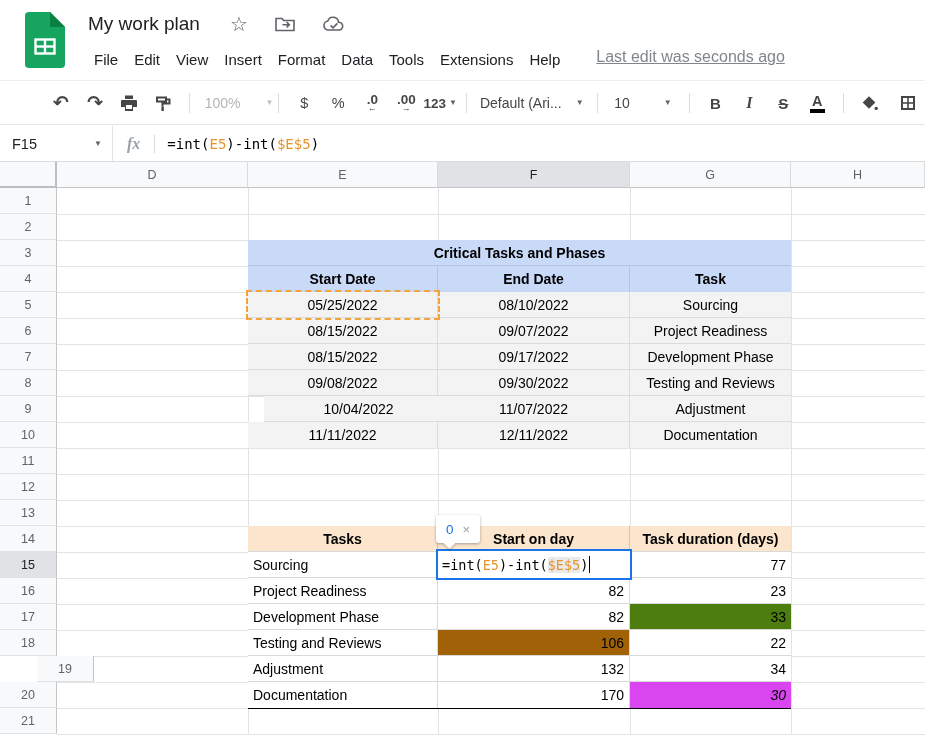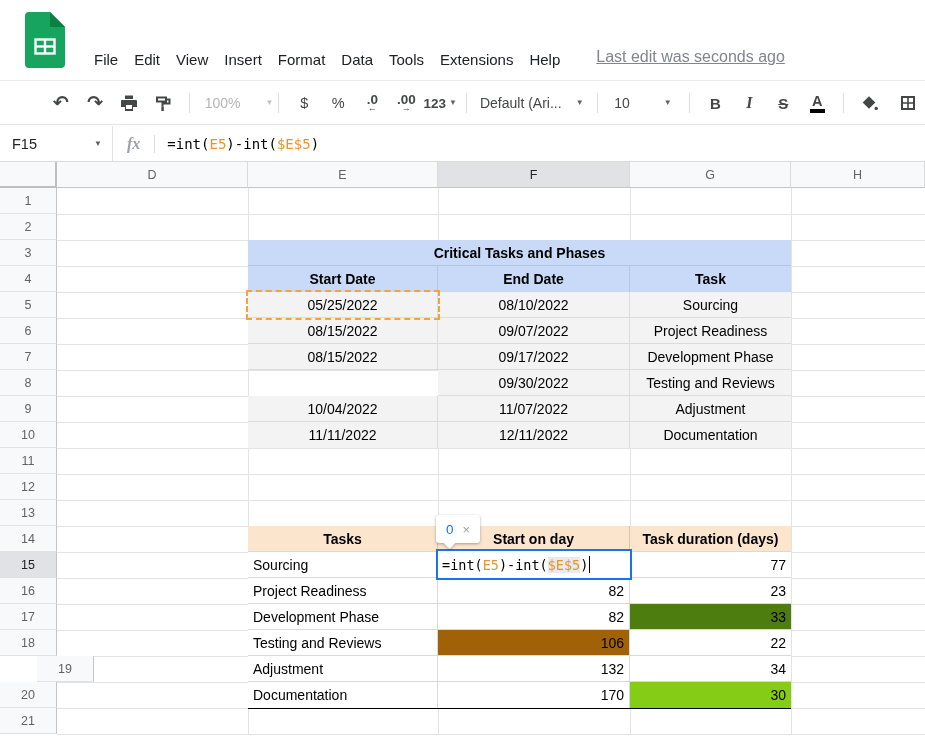--- a/index.html
+++ b/index.html
@@ -79,20 +79,36 @@
   <svg class="logo" viewBox="0 0 46 58">
     <path fill="#17a45f" d="M28 1H7a4 4 0 0 0-4 4v48a4 4 0 0 0 4 4h32a4 4 0 0 0 4-4V16z"></path>
     <path fill="#0c8043" d="M28 1v15h15z"></path>
     <g stroke="#fff" stroke-width="2.4" fill="none">
       <rect x="13.5" y="28.5" width="19" height="14"></rect>
       <line x1="23" y1="28.5" x2="23" y2="42.5"></line>
       <line x1="13.5" y1="35.5" x2="32.5" y2="35.5"></line>
     </g>
   </svg>
 
+  <div class="title-line">
+    <span class="doc-title">My work plan</span>
+    <span class="hdr-ico star">☆</span>
+    <span class="hdr-ico">
+      <svg width="22" height="20" viewBox="0 0 22 20">
+          <path fill="none" stroke="currentColor" stroke-width="1.6" d="M2 4.5h6l1.6 2H20v10H2z"></path>
+          <path fill="none" stroke="currentColor" stroke-width="1.6" d="M8.5 10.7h6.4M12.6 8l2.7 2.7-2.7 2.7"></path>
+        </svg>
+    </span>
+    <span class="hdr-ico">
+      <svg width="24" height="20" viewBox="0 0 24 20">
+          <path fill="none" stroke="currentColor" stroke-width="1.6" d="M6.5 16a4.5 4.5 0 0 1-.7-8.95A5.5 5.5 0 0 1 16.5 8.2 3.9 3.9 0 0 1 17 16z"></path>
+          <path fill="none" stroke="currentColor" stroke-width="1.6" d="M8.6 11.4l2.4 2.4 4.4-4.4"></path>
+        </svg>
+    </span>
+  </div>
 
   <div class="menubar" id="menubar">
 
     <span class="mi">File</span>
       <span class="mi">Edit</span>
       <span class="mi">View</span>
       <span class="mi">Insert</span>
       <span class="mi">Format</span>
       <span class="mi">Data</span>
       <span class="mi">Tools</span>
@@ -191,23 +207,24 @@
       <div class="cell ac b" style="left: 382px; top: 26px; width: 161px; height: 26px; background: rgb(201, 218, 248); border-bottom: 1px solid rgb(201, 214, 239);">Task</div>
       <div class="cell ac" style="left: 0px; top: 52px; width: 190px; height: 26px; background: rgb(243, 243, 243); border-right: 1px solid rgb(220, 220, 220); border-bottom: 1px solid rgb(220, 220, 220);">05/25/2022</div>
       <div class="cell ac" style="left: 190px; top: 52px; width: 192px; height: 26px; background: rgb(243, 243, 243); border-right: 1px solid rgb(220, 220, 220); border-bottom: 1px solid rgb(220, 220, 220);">08/10/2022</div>
       <div class="cell ac" style="left: 382px; top: 52px; width: 161px; height: 26px; background: rgb(243, 243, 243); border-bottom: 1px solid rgb(220, 220, 220);">Sourcing</div>
       <div class="cell ac" style="left: 0px; top: 78px; width: 190px; height: 26px; background: rgb(243, 243, 243); border-right: 1px solid rgb(220, 220, 220); border-bottom: 1px solid rgb(220, 220, 220);">08/15/2022</div>
       <div class="cell ac" style="left: 190px; top: 78px; width: 192px; height: 26px; background: rgb(243, 243, 243); border-right: 1px solid rgb(220, 220, 220); border-bottom: 1px solid rgb(220, 220, 220);">09/07/2022</div>
       <div class="cell ac" style="left: 382px; top: 78px; width: 161px; height: 26px; background: rgb(243, 243, 243); border-bottom: 1px solid rgb(220, 220, 220);">Project Readiness</div>
       <div class="cell ac" style="left: 0px; top: 104px; width: 190px; height: 26px; background: rgb(243, 243, 243); border-right: 1px solid rgb(220, 220, 220); border-bottom: 1px solid rgb(220, 220, 220);">08/15/2022</div>
       <div class="cell ac" style="left: 190px; top: 104px; width: 192px; height: 26px; background: rgb(243, 243, 243); border-right: 1px solid rgb(220, 220, 220); border-bottom: 1px solid rgb(220, 220, 220);">09/17/2022</div>
       <div class="cell ac" style="left: 382px; top: 104px; width: 161px; height: 26px; background: rgb(243, 243, 243); border-bottom: 1px solid rgb(220, 220, 220);">Development Phase</div>
+      <div class="cell ac" style="left: 0px; top: 130px; width: 190px; height: 26px; background: rgb(243, 243, 243); border-right: 1px solid rgb(220, 220, 220); border-bottom: 1px solid rgb(220, 220, 220);">09/08/2022</div>
       <div class="cell ac" style="left: 190px; top: 130px; width: 192px; height: 26px; background: rgb(243, 243, 243); border-right: 1px solid rgb(220, 220, 220); border-bottom: 1px solid rgb(220, 220, 220);">09/30/2022</div>
       <div class="cell ac" style="left: 382px; top: 130px; width: 161px; height: 26px; background: rgb(243, 243, 243); border-bottom: 1px solid rgb(220, 220, 220);">Testing and Reviews</div>
-      <div class="cell ac" style="left: 0px; top: 156px; width: 190px; height: 26px; background: rgb(243, 243, 243); border-right: 1px solid rgb(220, 220, 220); border-bottom: 1px solid rgb(220, 220, 220); text-align: right;">10/04/2022</div>
+      <div class="cell ac" style="left: 16px; top: 156px; width: 190px; height: 26px; background: rgb(243, 243, 243); border-right: 1px solid rgb(220, 220, 220); border-bottom: 1px solid rgb(220, 220, 220); text-align: right;">10/04/2022</div>
       <div class="cell ac" style="left: 190px; top: 156px; width: 192px; height: 26px; background: rgb(243, 243, 243); border-right: 1px solid rgb(220, 220, 220); border-bottom: 1px solid rgb(220, 220, 220);">11/07/2022</div>
       <div class="cell ac" style="left: 382px; top: 156px; width: 161px; height: 26px; background: rgb(243, 243, 243); border-bottom: 1px solid rgb(220, 220, 220);">Adjustment</div>
       <div class="cell ac" style="left: 0px; top: 182px; width: 190px; height: 26px; background: rgb(243, 243, 243); border-right: 1px solid rgb(220, 220, 220);">11/11/2022</div>
       <div class="cell ac" style="left: 190px; top: 182px; width: 192px; height: 26px; background: rgb(243, 243, 243); border-right: 1px solid rgb(220, 220, 220);">12/11/2022</div>
       <div class="cell ac" style="left: 382px; top: 182px; width: 161px; height: 26px; background: rgb(243, 243, 243);">Documentation</div>
     </div>
   <div id="tbl2" style="left: 248px; top: 364px; width: 543px; height: 183px;">
       <div class="cell ac b" style="left: -1px; top: -1px; width: 190px; height: 26px; background: rgb(252, 229, 205); border-right: 1px solid rgb(217, 196, 171); border-bottom: 1px solid rgb(217, 217, 217);">Tasks</div>
       <div class="cell ac b" style="left: 189px; top: -1px; width: 192px; height: 26px; background: rgb(252, 229, 205); border-right: 1px solid rgb(217, 196, 171); border-bottom: 1px solid rgb(217, 217, 217);">Start on day</div>
       <div class="cell ac b" style="left: 381px; top: -1px; width: 161px; height: 26px; background: rgb(252, 229, 205); border-bottom: 1px solid rgb(217, 217, 217);">Task duration (days)</div>
@@ -221,21 +238,21 @@
       <div class="cell ar" style="left: 189px; top: 77px; width: 192px; height: 26px; background: rgb(255, 255, 255); border-right: 1px solid rgb(217, 217, 217); border-bottom: 1px solid rgb(217, 217, 217);">82</div>
       <div class="cell ar" style="left: 381px; top: 77px; width: 161px; height: 26px; background: #4d7c0f; border-bottom: 1px solid rgb(217, 217, 217);">33</div>
       <div class="cell al" style="left: -1px; top: 103px; width: 190px; height: 26px; background: rgb(255, 255, 255); border-right: 1px solid rgb(217, 217, 217); border-bottom: 1px solid rgb(217, 217, 217);">Testing and Reviews</div>
       <div class="cell ar" style="left: 189px; top: 103px; width: 192px; height: 26px; background: #a16207; border-right: 1px solid rgb(217, 217, 217); border-bottom: 1px solid rgb(217, 217, 217);">106</div>
       <div class="cell ar" style="left: 381px; top: 103px; width: 161px; height: 26px; background: rgb(255, 255, 255); border-bottom: 1px solid rgb(217, 217, 217);">22</div>
       <div class="cell al" style="left: -1px; top: 129px; width: 190px; height: 26px; background: rgb(255, 255, 255); border-right: 1px solid rgb(217, 217, 217); border-bottom: 1px solid rgb(217, 217, 217);">Adjustment</div>
       <div class="cell ar" style="left: 189px; top: 129px; width: 192px; height: 26px; background: rgb(255, 255, 255); border-right: 1px solid rgb(217, 217, 217); border-bottom: 1px solid rgb(217, 217, 217);">132</div>
       <div class="cell ar" style="left: 381px; top: 129px; width: 161px; height: 26px; background: rgb(255, 255, 255); border-bottom: 1px solid rgb(217, 217, 217);">34</div>
       <div class="cell al" style="left: -1px; top: 155px; width: 190px; height: 26px; background: rgb(255, 255, 255); border-right: 1px solid rgb(217, 217, 217);">Documentation</div>
       <div class="cell ar" style="left: 189px; top: 155px; width: 192px; height: 26px; background: rgb(255, 255, 255); border-right: 1px solid rgb(217, 217, 217);">170</div>
-      <div class="cell ar" style="left: 381px; top: 155px; width: 161px; height: 26px; background: #84cc16;">30</div>
+      <div class="cell ar" style="left: 381px; top: 155px; width: 161px; height: 26px; background: #d946ef; font-style: italic;">30</div>
     </div>
 
   <div class="e5-outline"></div>
 
   <div class="edit-cell">
     <span id="editor-text"><span style="color: rgb(0, 0, 0);">=int(</span><span style="color: rgb(232, 148, 45);">E5</span><span style="color: rgb(0, 0, 0);">)-int(</span><span style="color: rgb(232, 148, 45); background: rgb(233, 234, 237);">$E$5</span><span style="color: rgb(0, 0, 0);">)</span></span>
     <span class="cursor"></span>
   </div>
 
   <div class="preview-tip">

